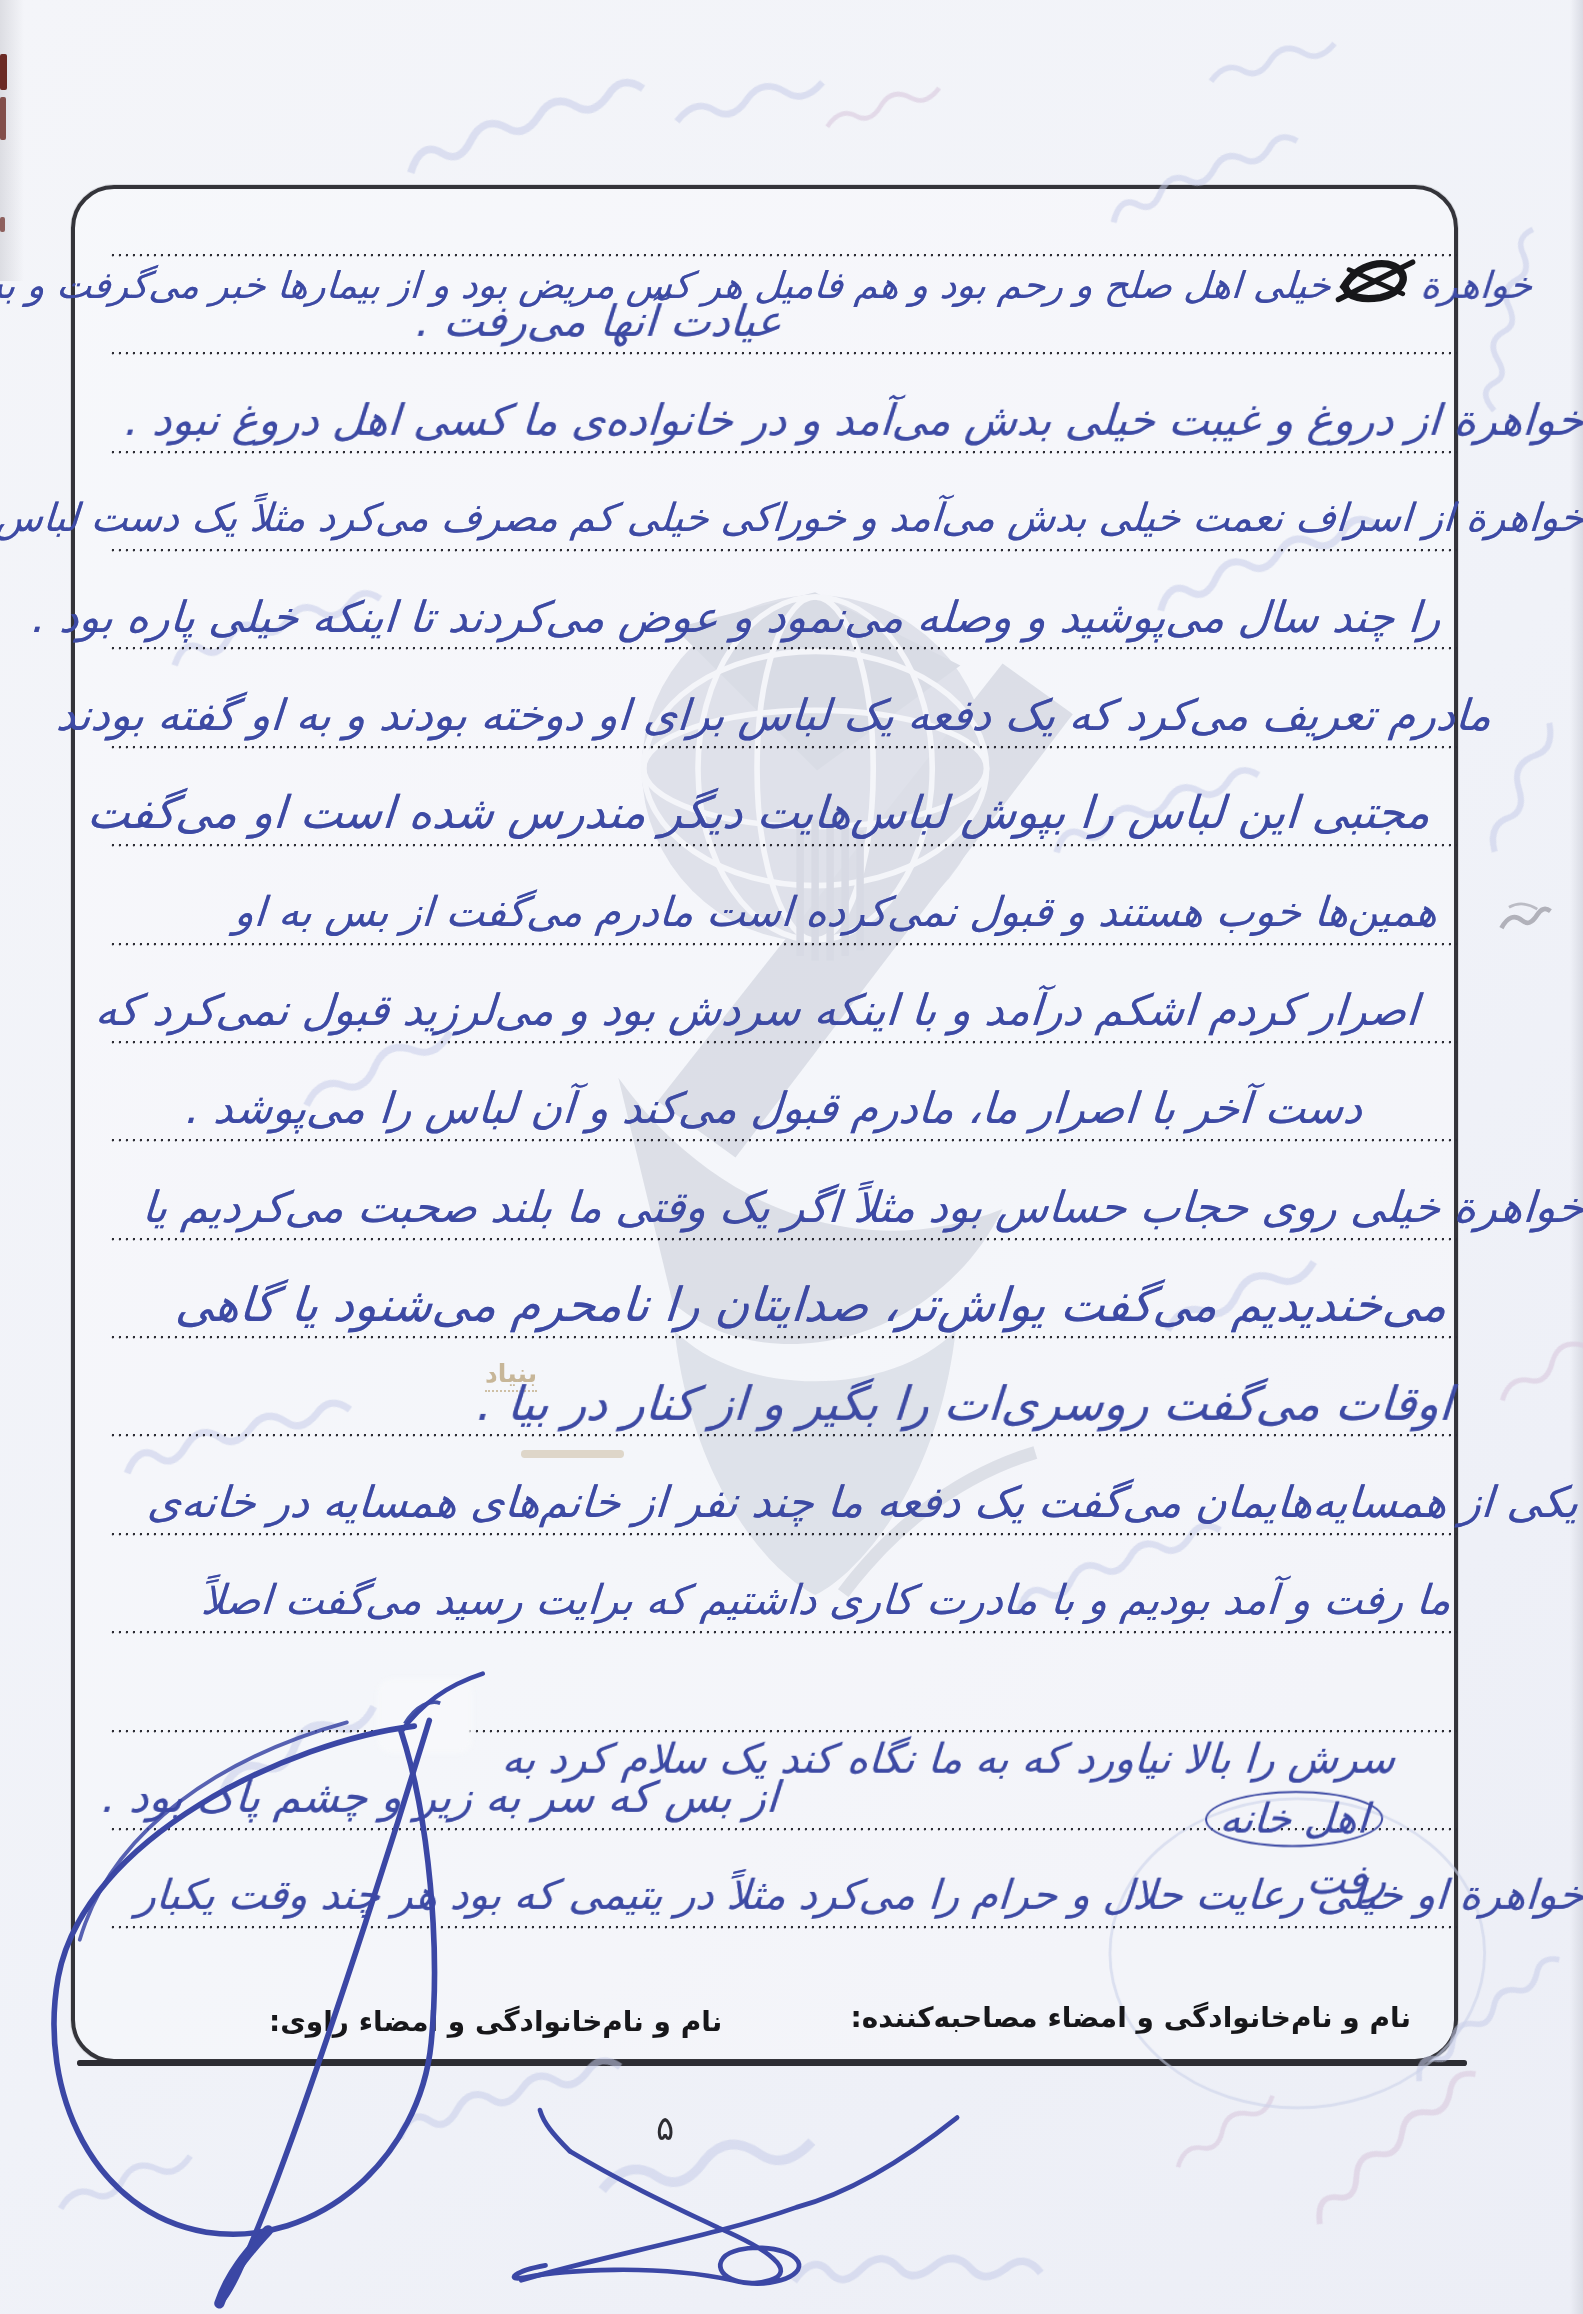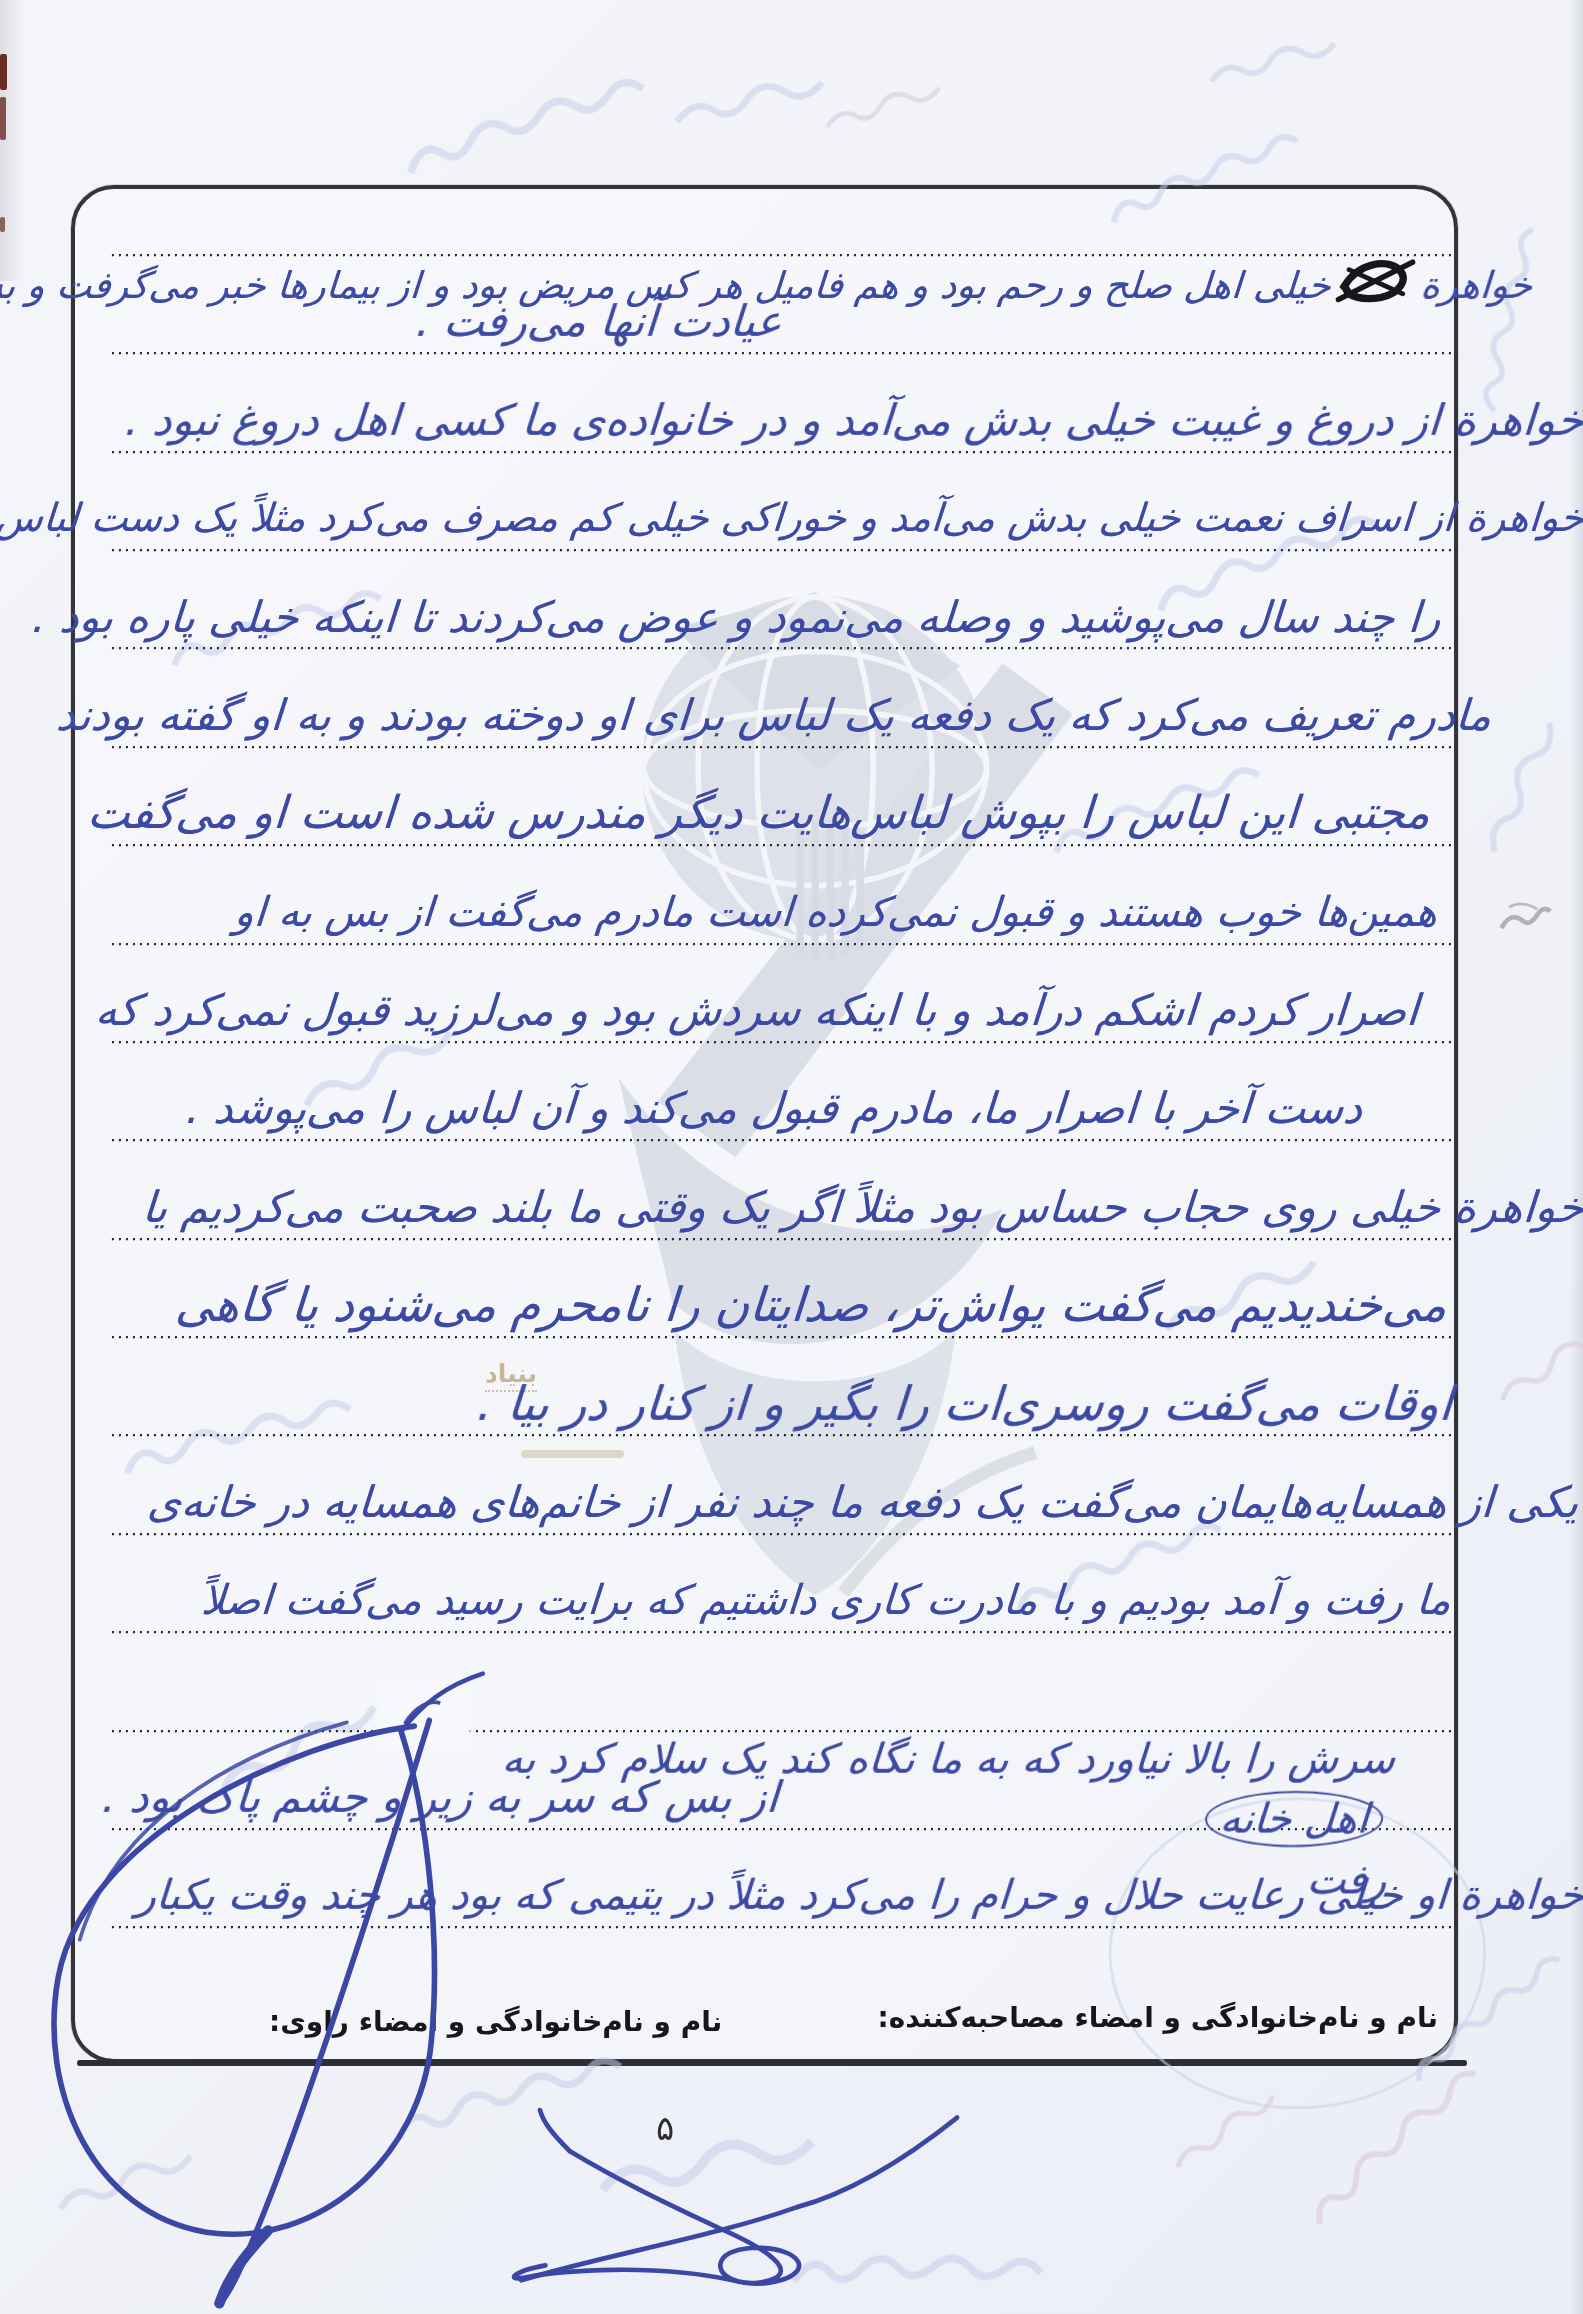--- a/index.html
+++ b/index.html
@@ -58,21 +58,21 @@
   .patch svg{position:absolute;left:17px;top:9.4px;}
 
   .wm{position:absolute;left:562px;top:553px;z-index:2;opacity:.55;}
   .wm-text{position:absolute;left:485px;top:1359px;z-index:2;font-size:25px;font-weight:bold;
         color:#c0ab87;opacity:.85;border-bottom:2.8px dotted #c8b696;padding-bottom:1.9px;}
   .wm-bar{position:absolute;left:521px;top:1450px;width:103px;height:8.4px;z-index:2;
         background:#cfc2a8;opacity:.6;border-radius:3.7px;}
 
   .footer-label{position:absolute;z-index:6;font-weight:bold;color:#17171a;
         font-size:28px;direction:rtl;}
-  .fl-interviewer{top:2001px;right:145px;}
+  .fl-interviewer{top:2001px;right:172px;}
   .fl-narrator{top:2005px;left:269px;}
   .pagenum{position:absolute;left:656px;top:2108px;z-index:6;font-size:34px;color:#2c2c32;}
 
   .ghost{position:absolute;left:0;top:0;z-index:1;}
   .sig{position:absolute;z-index:7;}
   .sig-big{left:0;top:1668px;}
   .sig-center{left:487px;top:2097px;}
   .pencil{position:absolute;left:1492px;top:879px;z-index:2;opacity:.65;}
 </style>
 </head>

